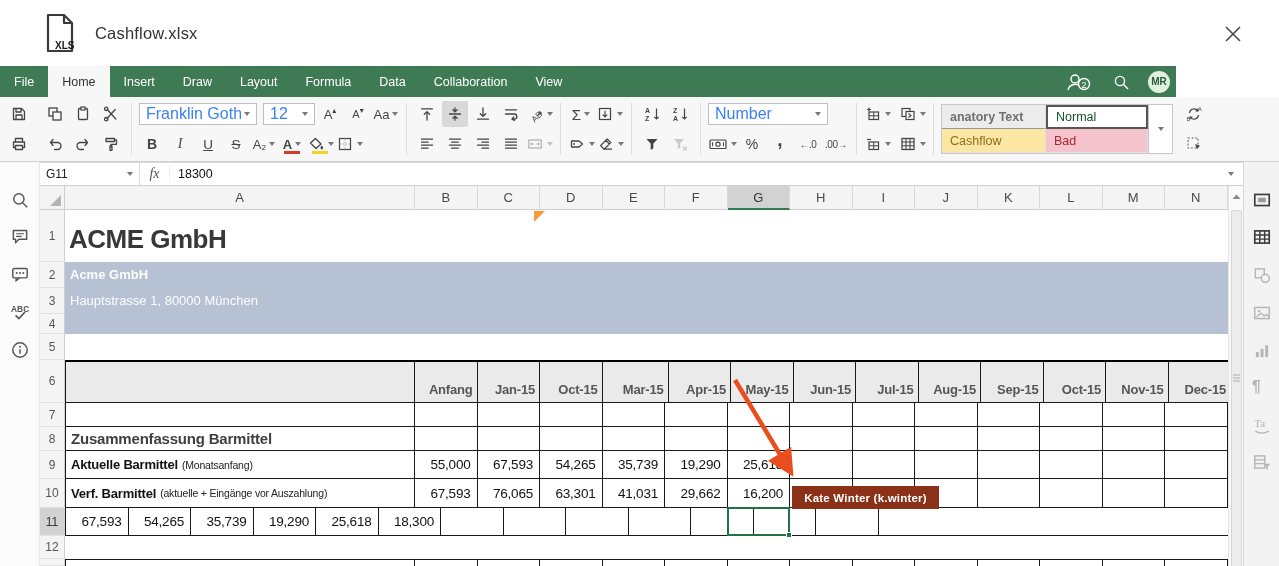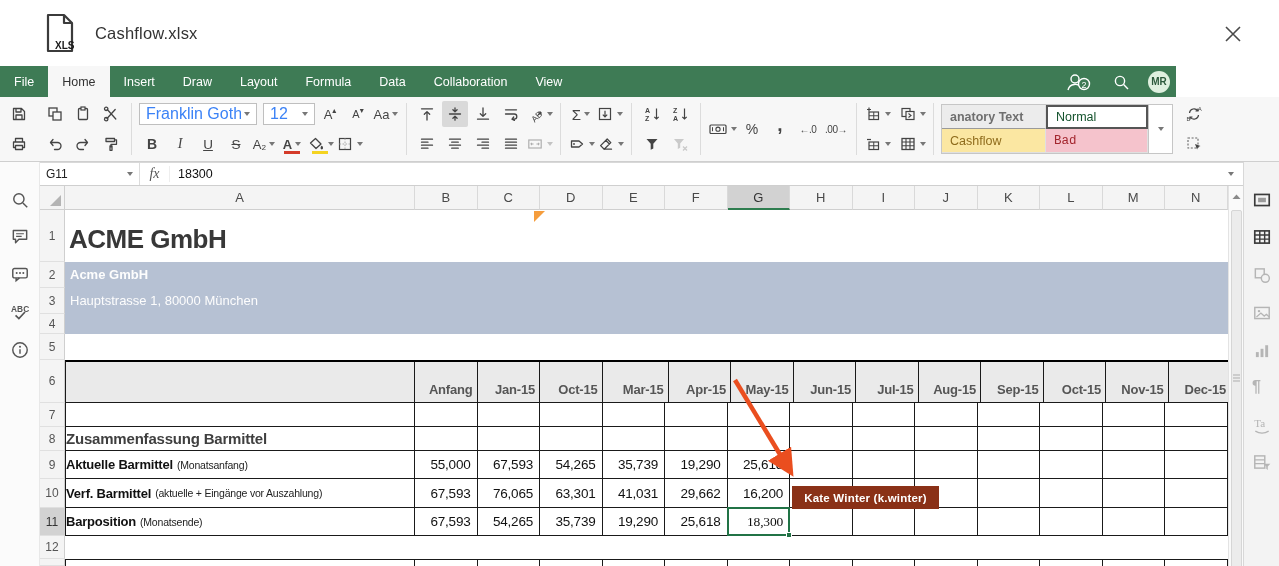--- a/index.html
+++ b/index.html
@@ -36,21 +36,21 @@
   .stk { text-decoration:line-through; font-size:13.5px; }
   .colorbar { position:absolute; left:5px; bottom:3px; width:16px; height:3px; }
   .smalltxt { font-size:10px; letter-spacing:-0.5px; }
   
   .gallery { display:flex; border:1px solid #c6c6c6; background:#fff; }
   .gcells { display:grid; grid-template-columns:104px 102px; grid-template-rows:24px 24px; }
   .gcell { font-size:12.5px; display:flex; align-items:center; padding:0 8px; overflow:hidden; white-space:nowrap; border-right:1px solid #e0e0e0; border-bottom:1px solid #e0e0e0; cursor:pointer; }
   .g-exp { font-weight:bold; color:#6f6f6f; background:#ececec; border-bottom:1px solid #9a9a9a; }
   .g-normal { color:#14532d; border:2px solid #555; background:#fff; }
   .g-neutral { color:#8f6c1c; background:#fbe7a2; }
-  .g-bad { color:#a3262e; background:#f5c3cc;font-family:Liberation Mono, monospace; }
+  .g-bad { color:#a3262e; background:#f5c3cc; }
   .gexpand { width:24px; display:flex; align-items:center; justify-content:center; border-left:1px solid #c6c6c6; cursor:pointer; }
 
   
   .fbar { position:absolute; left:40px; top:162px; width:1203px; height:24px; background:#fff; border-top:1px solid #d8d8d8; border-bottom:1px solid #cfcfcf; display:flex; align-items:center; }
   .namebox { width:100px; height:100%; border-right:1px solid #dcdcdc; display:flex; align-items:center; padding:0 6px; font-size:12px; color:#222; justify-content:space-between; cursor:pointer; }
   .fxlab { width:30px; text-align:center; font-family:"Liberation Serif",serif; font-style:italic; font-size:14px; color:#555; border-right:1px solid #eee; cursor:pointer; }
   .finput { flex:1; font-size:12.5px; color:#111; padding:0 8px; }
   .fexpand { width:24px; display:flex; justify-content:center; cursor:pointer; }
 
   
@@ -66,21 +66,21 @@
   .colhead { background:#f4f4f4; border-right:1px solid #d9d9d9; border-bottom:1px solid #cfcfcf; color:#4a4a4a; font-size:13px; display:flex; align-items:center; justify-content:center; cursor:pointer; }
   .colhead.selhead { background:#d2d2d2; border-bottom:2px solid #2e7d4f; color:#333; }
   .rowhead { background:#f4f4f4; border-bottom:1px solid #e0e0e0; border-right:1px solid #cfcfcf; color:#555; font-size:12px; display:flex; align-items:center; justify-content:center; cursor:pointer; }
   .rowhead.selhead { background:#d2d2d2; color:#333; }
   .corner { background:#f4f4f4; border-right:1px solid #cfcfcf; border-bottom:1px solid #cfcfcf; cursor:pointer; }
   .corner::after { content:""; position:absolute; right:3px; bottom:3px; border-bottom:11px solid #b4b4b4; border-left:11px solid transparent; }
   .cellrow { display:flex; }
   .tcell { border-right:1px solid #1a1a1a; overflow:hidden; white-space:nowrap; }
   .num { font-size:13.5px; color:#111; text-align:right; padding-right:6px; display:flex; align-items:center; justify-content:flex-end; letter-spacing:-0.2px; }
   .mon { font-weight:bold; color:#565656; font-size:13px; text-align:right; padding-right:4px; display:flex; align-items:flex-end; justify-content:flex-end; padding-bottom:5px; letter-spacing:-0.2px; }
-  .lab { font-size:13px; color:#111; display:flex; align-items:center; gap:4px; letter-spacing:-0.2px; }
+  .lab { font-size:13px; color:#111; padding-left:5px; display:flex; align-items:center; gap:4px; letter-spacing:-0.2px; }
   .lab b { font-weight:bold; }
   .lab .note { font-size:10.5px; color:#222; }
   .selbox { border:2px solid #217346; }
   .fillhandle { width:6px; height:6px; background:#217346; border:1px solid #fff; }
   .katetag { background:#8a3117; color:#fff; font-size:11.5px; font-weight:bold; display:flex; align-items:center; justify-content:center; letter-spacing:.2px; z-index:6; }
   svg { display:block; }
 </style>
 </head>
 <body>
 
@@ -417,20 +417,26 @@
               <svg width="18" height="18" viewBox="0 0 18 18">
                 <path d="M3 4h10l-3.8 4.4v4.3l-2.4 1.2V8.4z" fill="#888"></path>
                 <path d="M12 11.5l4 4M16 11.5l-4 4" stroke="#888" stroke-width="1.3"></path>
               </svg>
             </span>
           </span>
       </div>
     </div>
     <div class="vsep"></div>
     <div class="tgroup">
+      <div class="trow">
+        <span class="sel" style="width:120px">
+            <span>Number</span>
+            <span class="drop"></span>
+          </span>
+      </div>
       <div class="trow">
         <span class="tb">
             <span style="display:flex">
               <svg width="20" height="18" viewBox="0 0 20 18">
                 <rect x="2" y="5" width="16" height="8.5" rx="1" fill="none" stroke="#444" stroke-width="1.2"></rect>
                 <circle cx="10" cy="9.2" r="2.1" fill="none" stroke="#444" stroke-width="1.1"></circle>
                 <path d="M4.5 7.2v4M15.5 7.2v4" stroke="#444" stroke-width="1"></path>
               </svg>
             </span>
             <span class="drop"></span>
@@ -699,30 +705,26 @@
         <div class="tcell num" style="width: 62.5px; flex: 0 0 auto;">16,200</div>
         <div class="tcell" style="width: 62.5px; flex: 0 0 auto;"></div>
         <div class="tcell" style="width: 62.5px; flex: 0 0 auto;"></div>
         <div class="tcell" style="width: 62.5px; flex: 0 0 auto;"></div>
         <div class="tcell" style="width: 62.5px; flex: 0 0 auto;"></div>
         <div class="tcell" style="width: 62.5px; flex: 0 0 auto;"></div>
         <div class="tcell" style="width: 62.5px; flex: 0 0 auto;"></div>
         <div class="tcell" style="width: 62.5px; flex: 0 0 auto;"></div>
       </div>
       <div class="cellrow" style="left: 25px; top: 322px; width: 1162.5px; height: 28px; border-left: 1px solid rgb(26, 26, 26); border-top: none; border-bottom: 1px solid rgb(26, 26, 26); background: transparent; position: absolute; display: flex;">
-        <div class="tcell lab" style="width: 349px; flex: 0 0 auto;">
-          <b>Barposition</b>
-          <span class="note">(Monatsende)</span>
-        </div>
         <div class="tcell num" style="width: 62.5px; flex: 0 0 auto;">67,593</div>
         <div class="tcell num" style="width: 62.5px; flex: 0 0 auto;">54,265</div>
         <div class="tcell num" style="width: 62.5px; flex: 0 0 auto;">35,739</div>
         <div class="tcell num" style="width: 62.5px; flex: 0 0 auto;">19,290</div>
         <div class="tcell num" style="width: 62.5px; flex: 0 0 auto;">25,618</div>
-        <div class="tcell num" style="width: 62.5px; flex: 0 0 auto; font-family: Liberation Serif, serif;">18,300</div>
+        <div class="tcell num" style="width: 62.5px; flex: 0 0 auto;">18,300</div>
         <div class="tcell" style="width: 62.5px; flex: 0 0 auto;"></div>
         <div class="tcell" style="width: 62.5px; flex: 0 0 auto;"></div>
         <div class="tcell" style="width: 62.5px; flex: 0 0 auto;"></div>
         <div class="tcell" style="width: 62.5px; flex: 0 0 auto;"></div>
         <div class="tcell" style="width: 62.5px; flex: 0 0 auto;"></div>
         <div class="tcell" style="width: 62.5px; flex: 0 0 auto;"></div>
         <div class="tcell" style="width: 62.5px; flex: 0 0 auto;"></div>
       </div>
       <div class="cellrow" style="left: 25px; top: 373px; width: 1162.5px; height: 7px; border-left: 1px solid rgb(26, 26, 26); border-top: 1px solid rgb(26, 26, 26); border-bottom: none; background: transparent; position: absolute; display: flex;">
         <div class="tcell" style="width: 349px; flex: 0 0 auto;"></div>

